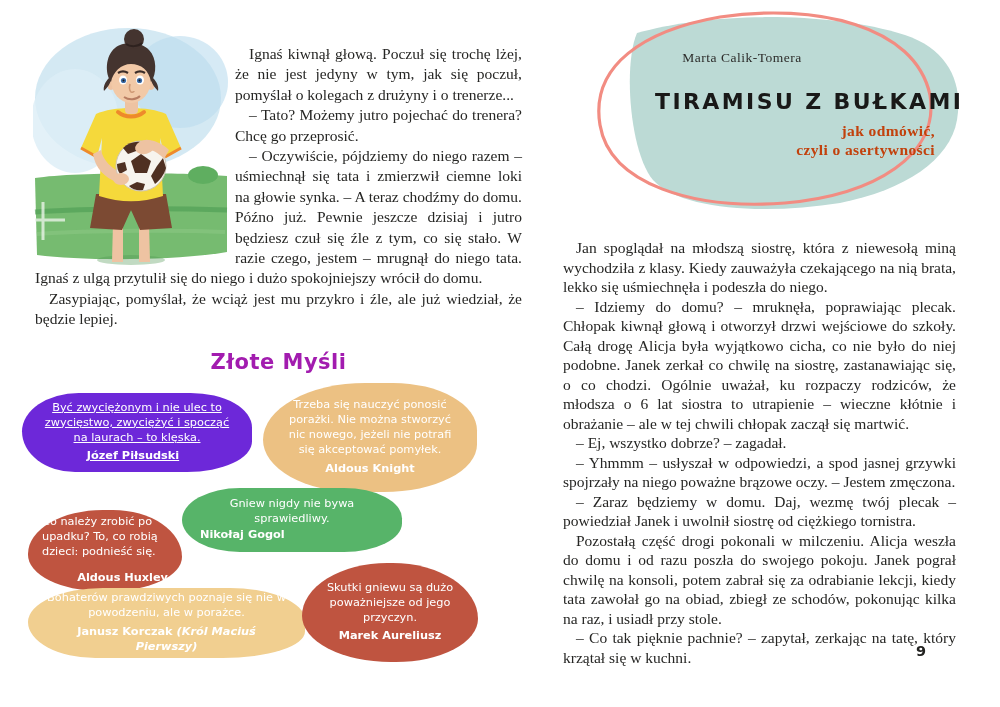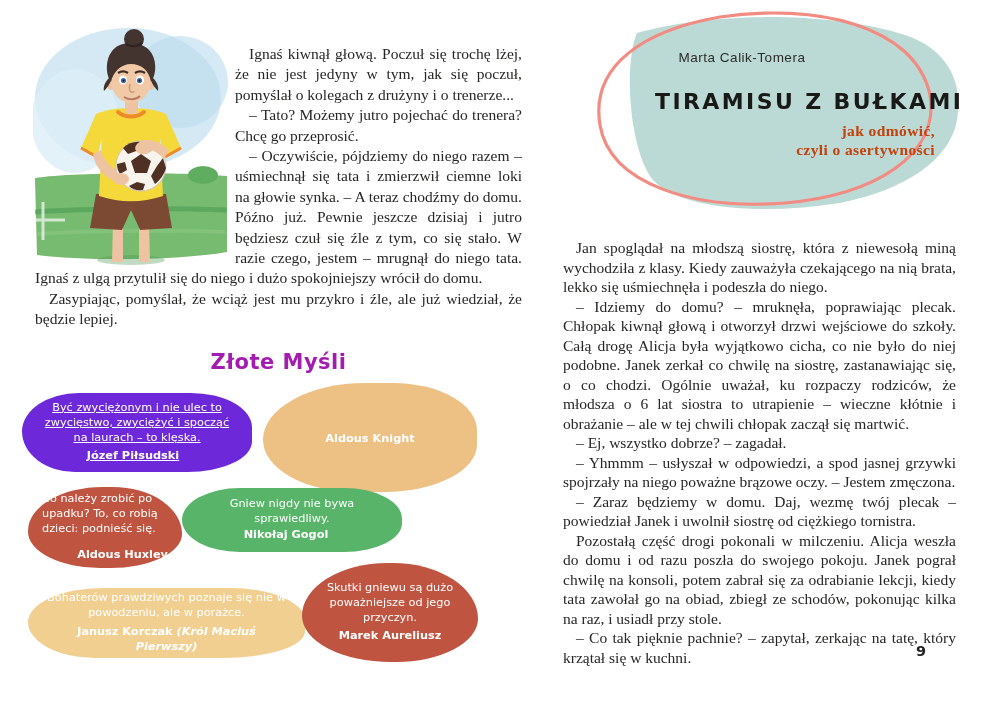--- a/index.html
+++ b/index.html
@@ -30,36 +30,36 @@
     display:flex;flex-direction:column;justify-content:center;
   }
   .q-text{display:block;}
   .q-author{display:block;font-weight:bold;margin-top:4px;}
   .q-source{font-style:italic;}
   .b1{left:22px;top:393px;width:230px;height:79px;padding:8px 16px;
       border-radius:48% 52% 55% 45% / 95% 85% 75% 100%;text-align:center;}
   .b1 .q-author{text-align:center;padding-right:8px;}
   .b2{left:263px;top:383px;width:214px;height:109px;padding:10px 20px;
       border-radius:55% 45% 50% 50% / 60% 50% 50% 55%;text-align:center;}
-  .b3{left:28px;top:487px;width:154px;height:81px;padding:8px 14px;
+  .b3{left:28px;top:510px;width:154px;height:81px;padding:8px 14px;
       border-radius:52% 48% 50% 50% / 58% 62% 45% 48%;text-align:left;gap:8px;}
   .b3 .q-author{text-align:right;}
   .b4{left:182px;top:488px;width:220px;height:64px;padding:6px 18px;
       border-radius:50% 50% 50% 50% / 95% 90% 85% 95%;text-align:center;}
-  .b4 .q-author{text-align:center;padding-right:12px;margin-top:2px;}
+  .b4 .q-author{text-align:left;padding-right:12px;margin-top:2px;}
   .b5{left:28px;top:588px;width:277px;height:70px;padding:6px 18px;
       border-radius:50% 50% 55% 45% / 90% 85% 70% 95%;text-align:center;}
   .b6{left:302px;top:563px;width:176px;height:99px;padding:8px 14px;
       border-radius:50% 50% 48% 52% / 55% 58% 45% 48%;text-align:center;}
 
   
   .chapter-header-svg{position:absolute;left:585px;top:5px;width:385px;height:215px;}
   .chapter-author{
     position:absolute;left:642px;top:50px;width:200px;text-align:center;
-    font-family:Liberation Sans, sans-serif;font-size:13.5px;letter-spacing:.5px;color:#2c2c2a;
+    font-family:Liberation Serif, serif;font-size:13.5px;letter-spacing:.5px;color:#2c2c2a;
   }
   .chapter-title{
     position:absolute;left:655px;top:89px;
     font-family:"DejaVu Sans",sans-serif;font-weight:bold;font-size:22px;
     letter-spacing:2.4px;color:#191918;
   }
   .chapter-subtitle{
     position:absolute;left:655px;top:122px;width:280px;text-align:right;
     font-family:Liberation Serif, serif;font-weight:bold;font-size:15.5px;
     line-height:18.5px;letter-spacing:.4px;color:#c2410c;
@@ -146,20 +146,21 @@
   </div>
 
   <div class="section-title">Złote Myśli</div>
 
   <div class="bubble b1" style="background-color: #6d28d9; text-decoration: underline;">
     <span class="q-text">Być zwyciężonym i nie ulec to zwycięstwo, zwyciężyć i spocząć na laurach – to klęska.</span>
     <span class="q-author">Józef Piłsudski</span>
   </div>
 
   <div class="bubble b2" style="background-color: rgb(236, 193, 131);">
+    <span class="q-text">Trzeba się nauczyć ponosić porażki. Nie można stworzyć nic nowego, jeżeli nie potrafi się akceptować pomyłek.</span>
     <span class="q-author">Aldous Knight</span>
   </div>
 
   <div class="bubble b3" style="background-color: rgb(191, 84, 64);">
     <span class="q-text">Co należy zrobić po upadku? To, co robią dzieci: podnieść się.</span>
     <span class="q-author">Aldous Huxley</span>
   </div>
 
   <div class="bubble b4" style="background-color: rgb(87, 180, 105);">
     <span class="q-text">Gniew nigdy nie bywa sprawiedliwy.</span>

